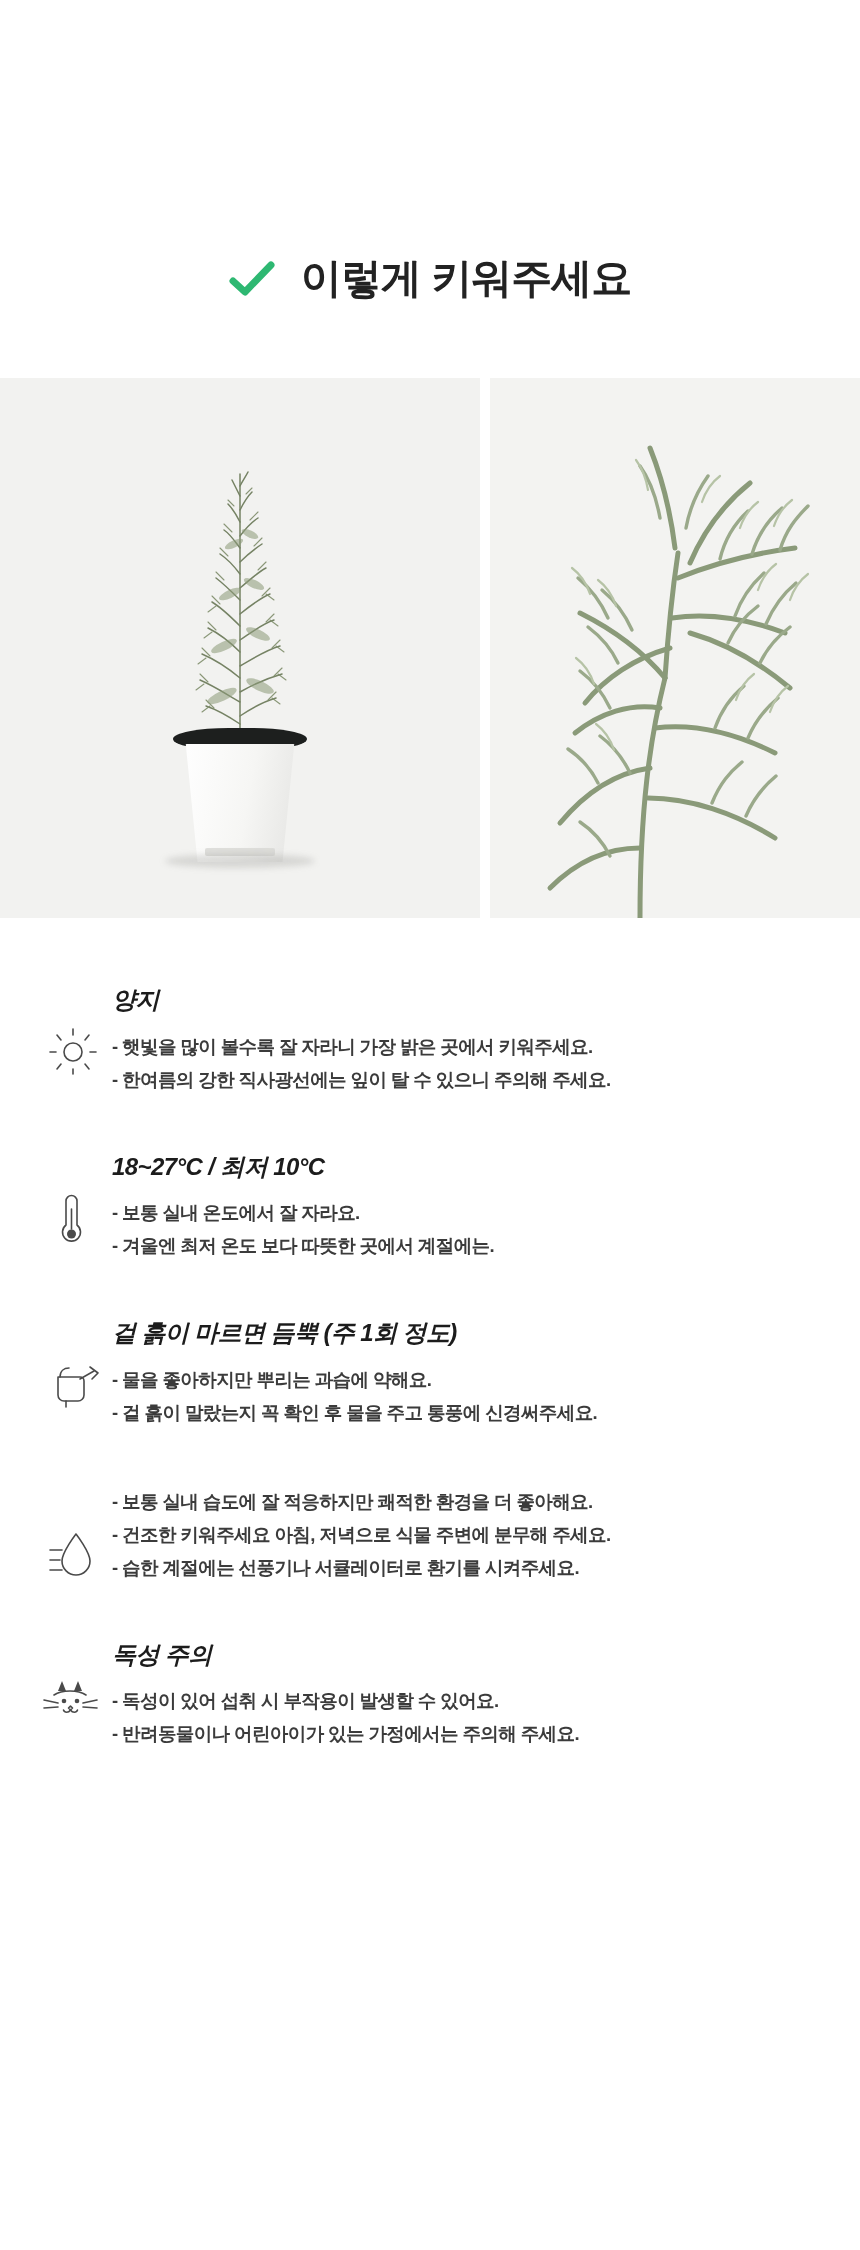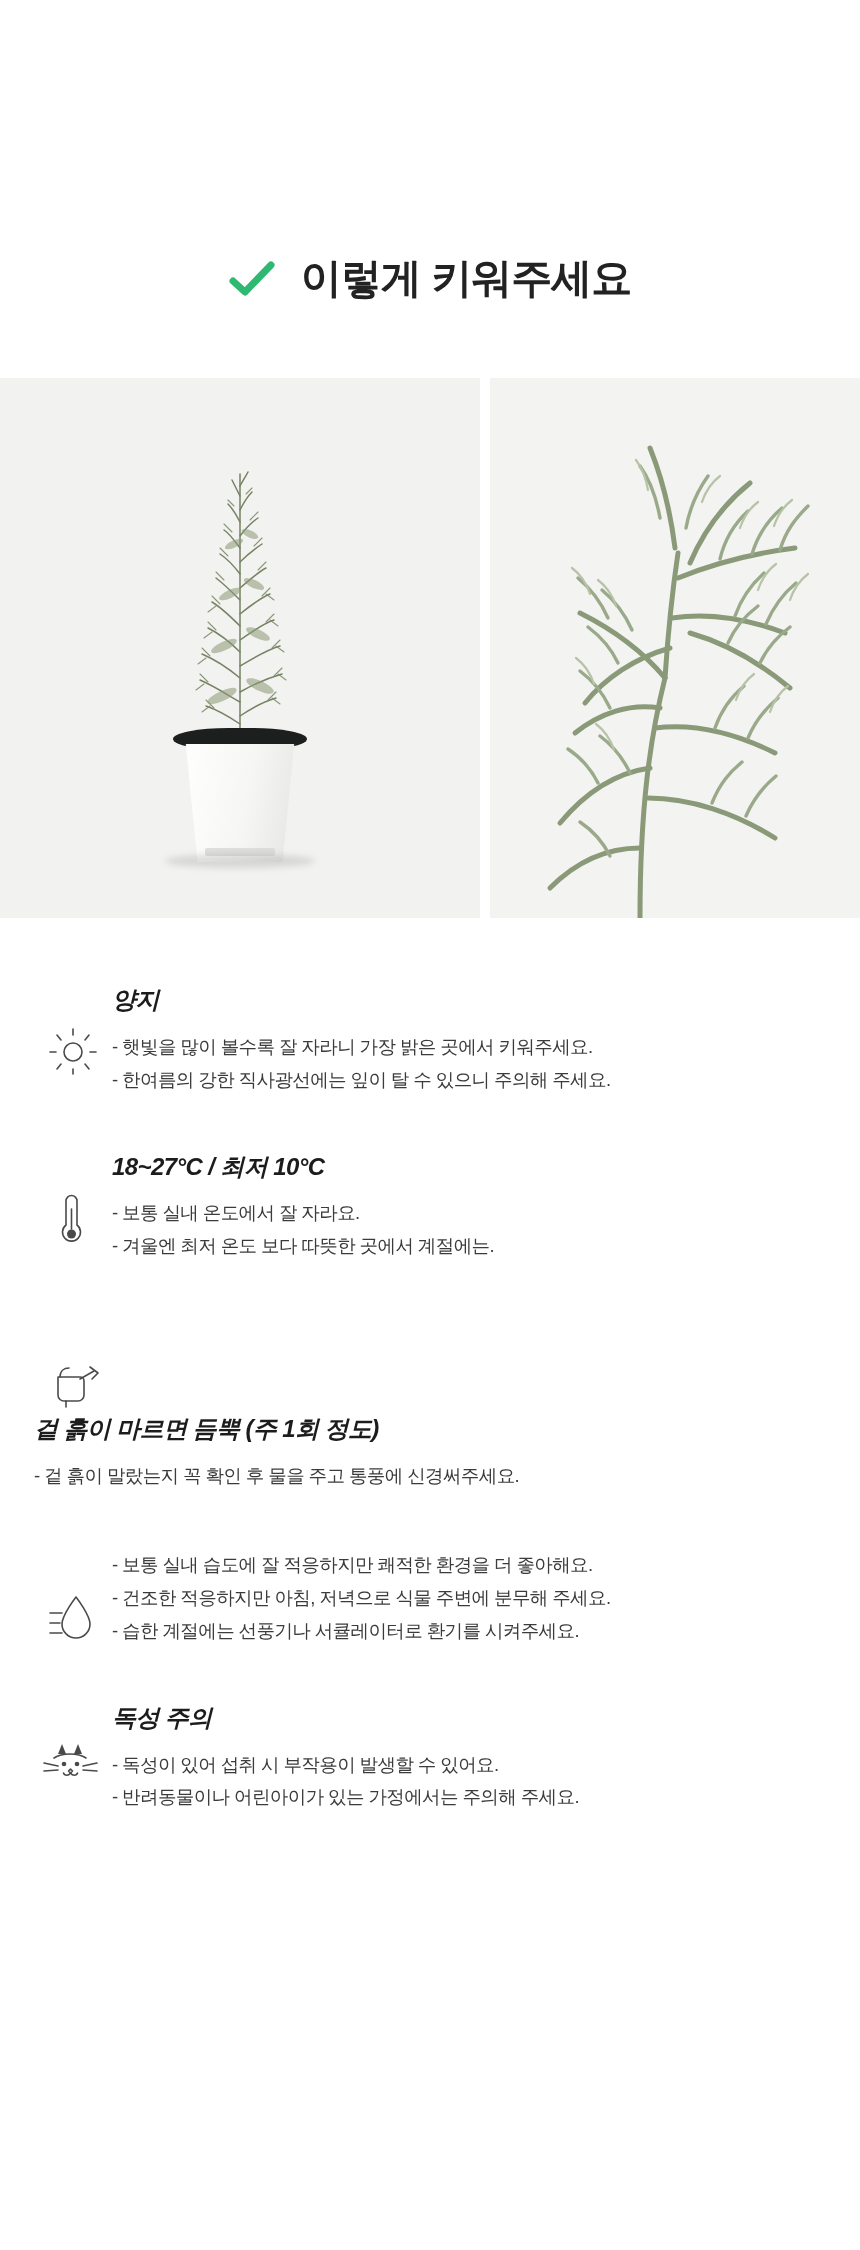--- a/index.html
+++ b/index.html
@@ -164,25 +164,26 @@
     line-height: 1.2;
     margin-bottom: 16px;
     font-style: italic;
   }
   .care-line {
     font-size: 18.5px;
     color: #3b3b3b;
     letter-spacing: -0.6px;
     line-height: 1.78;
     white-space: nowrap;
+    font-weight: bold;
   }
 
   .care-item.pos-1 { margin-top: 0; }
   .care-item.pos-2 { margin-top: 18px; }
-  .care-item.pos-3 { margin-top: 16px; flex-direction: column; }
+  .care-item.pos-3 { margin-top: 16px; }
   .care-item.pos-4 { margin-top: 18px; }
   .care-item.pos-5 { margin-top: 26px; }
 
   .icon-stroke {
     fill: none;
     stroke: #4a4a4a;
     stroke-width: 1.6;
     stroke-linecap: round;
     stroke-linejoin: round;
   }
@@ -380,38 +381,39 @@
       <svg width="58" height="56" viewBox="0 0 58 56" aria-hidden="true">
         <path class="icon-stroke" d="M14 20 h22 a4 4 0 0 1 4 4 v14 a6 6 0 0 1 -6 6 h-14 a6 6 0 0 1 -6 -6 v-18 z"></path>
         <path class="icon-stroke" d="M36 22 l14 -8"></path>
         <path class="icon-stroke" d="M46 10 l8 6 -6 6"></path>
         <path class="icon-stroke" d="M16 20 c0 -6 4 -9 9 -9"></path>
         <path class="icon-stroke" d="M22 44 v6"></path>
       </svg>
     </div>
     <div class="care-text">
       <div class="care-title">겉 흙이 마르면 듬뿍 (주 1회 정도)</div>
+      <div class="care-line">- 물을 좋아하지만 뿌리는 과습에 약해요.</div>
       <div class="care-line">- 겉 흙이 말랐는지 꼭 확인 후 물을 주고 통풍에 신경써주세요.</div>
     </div>
   </div>
 
   <div class="care-item pos-4">
     <div class="care-icon">
       <svg width="54" height="58" viewBox="0 0 54 58" aria-hidden="true">
         <path class="icon-stroke" d="M30 10 C30 10 16 28 16 37 a14 14 0 0 0 28 0 C44 28 30 10 30 10 z"></path>
         <g class="icon-stroke">
           <path d="M4 26 h12"></path>
           <path d="M4 36 h10"></path>
           <path d="M4 46 h12"></path>
         </g>
       </svg>
     </div>
     <div class="care-text">
       <div class="care-line">- 보통 실내 습도에 잘 적응하지만 쾌적한 환경을 더 좋아해요.</div>
-      <div class="care-line">- 건조한 적응하지만 아침, 저녁으로 식물 주변에 분무해 주세요.</div>
+      <div class="care-line">- 건조한 키워주세요 아침, 저녁으로 식물 주변에 분무해 주세요.</div>
       <div class="care-line">- 습한 계절에는 선풍기나 서큘레이터로 환기를 시켜주세요.</div>
     </div>
   </div>
 
   <div class="care-item pos-5">
     <div class="care-icon">
       <svg width="66" height="46" viewBox="0 0 66 46" aria-hidden="true">
         <path class="icon-fill" d="M18 12 l4 -10 4 10 z"></path>
         <path class="icon-fill" d="M34 12 l4 -10 4 10 z"></path>
         <path class="icon-stroke" d="M14 16 C14 16 20 12 30 12 C40 12 46 16 46 16"></path>

